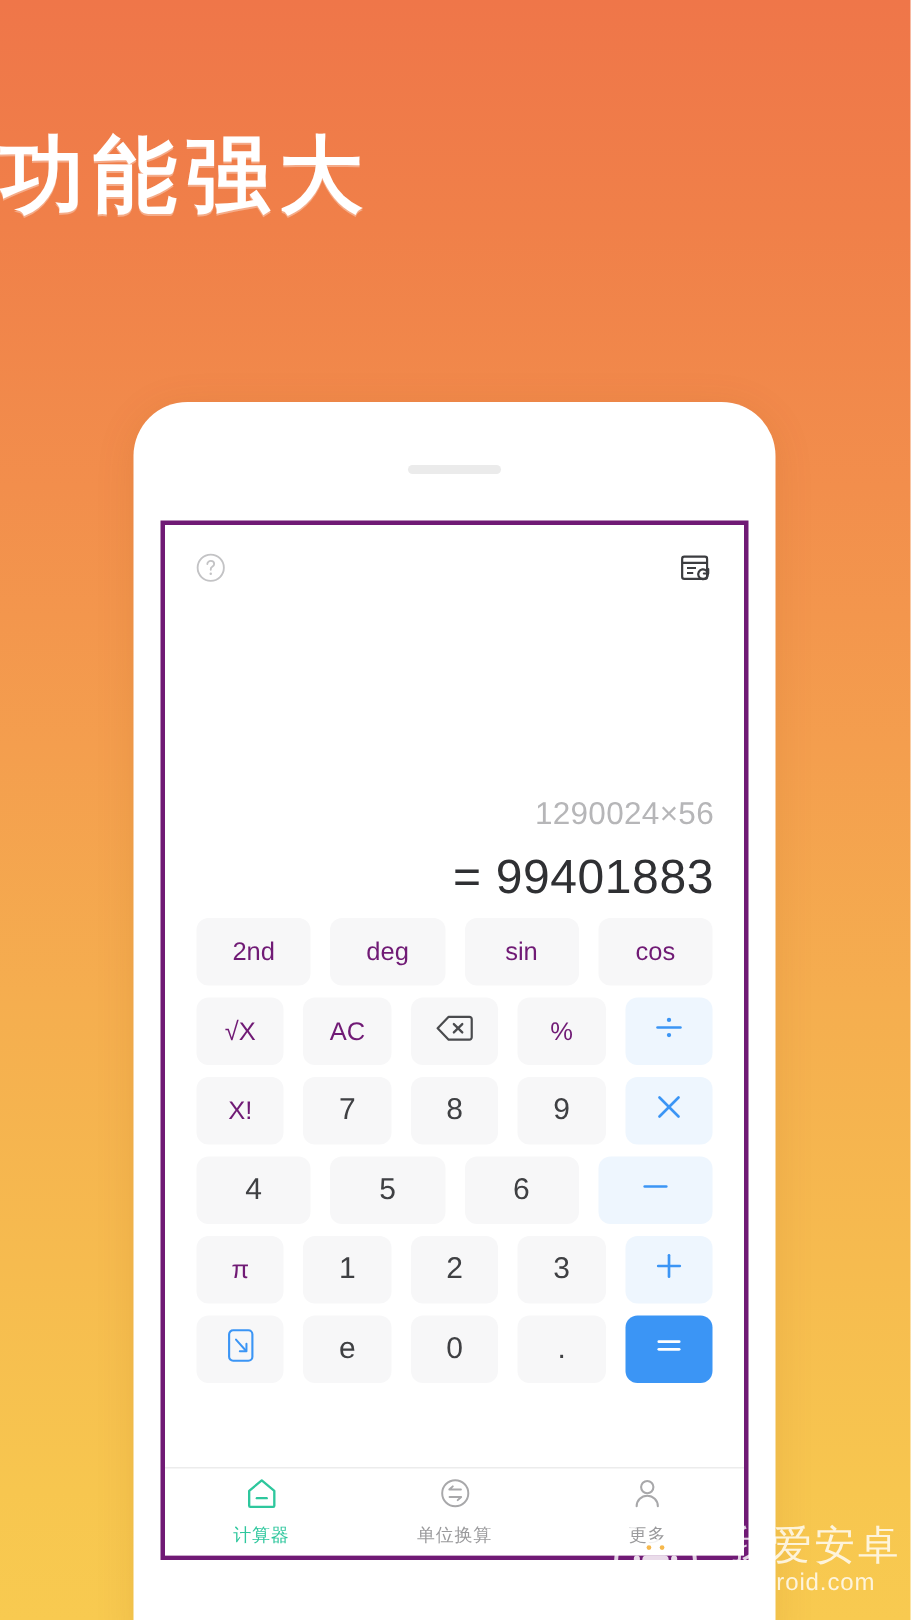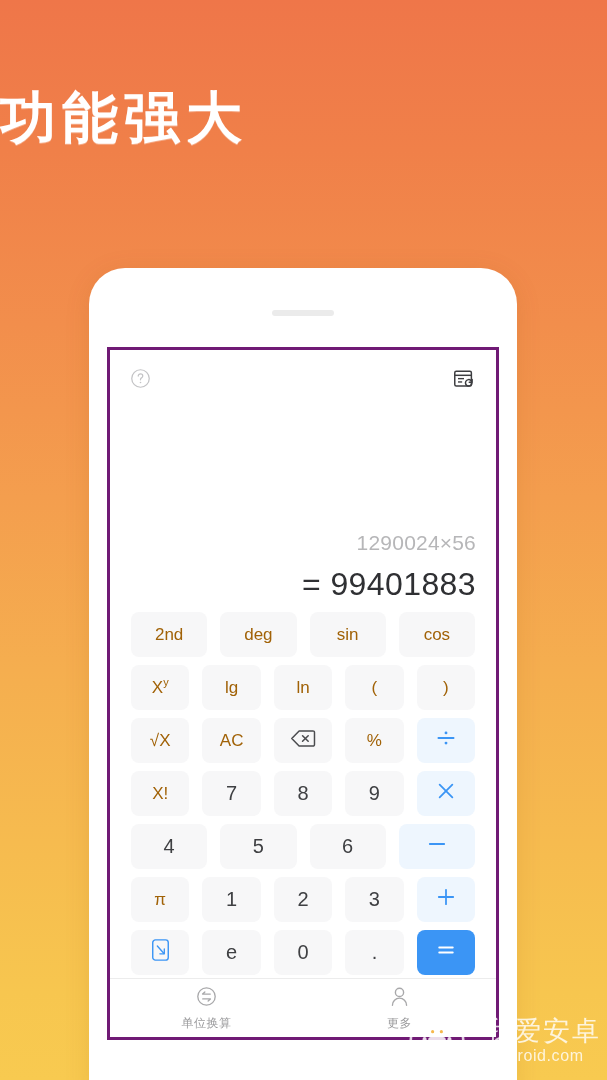--- a/index.html
+++ b/index.html
@@ -147,21 +147,21 @@
     background: #f7f7f8;
     color: #4a4b4e;
     font-size: 18px;
     display: flex;
     align-items: center;
     justify-content: center;
     user-select: none;
     position: relative;
   }
   .key.num { font-size: 20px; color: #3f4043; }
-  .key.fn  { font-size: 17px; color: #a16207; }
+  .key.fn  { font-size: 17px; color: #701a75; }
   .key.op {
     background: #eef6fe;
     color: #3b95f5;
   }
   .key.eq {
     background: #3b95f5;
     color: #ffffff;
   }
   .key sup {
     font-size: 11px;
@@ -273,37 +273,20 @@
           </div>
           <div class="key fn">
             <span>sin</span>
           </div>
           <div class="key fn">
             <span>cos</span>
           </div>
         </div>
         <div class="krow">
           <div class="key fn">
-            <span>X<sup>y</sup></span>
-          </div>
-          <div class="key fn">
-            <span>lg</span>
-          </div>
-          <div class="key fn">
-            <span>ln</span>
-          </div>
-          <div class="key fn">
-            <span>(</span>
-          </div>
-          <div class="key fn">
-            <span>)</span>
-          </div>
-        </div>
-        <div class="krow">
-          <div class="key fn">
             <span>√X</span>
           </div>
           <div class="key fn">
             <span>AC</span>
           </div>
           <div class="key fn">
             <span class="op-glyph"><svg viewBox="0 0 30 22" width="26" height="19">
         <path d="M10.5 2.2h16a1.8 1.8 0 0 1 1.8 1.8v14a1.8 1.8 0 0 1-1.8 1.8h-16L2 11z" fill="none" stroke="#4a4b4e" stroke-width="1.7" stroke-linejoin="round"></path>
         <line x1="14.5" y1="7.8" x2="21" y2="14.2" stroke="#4a4b4e" stroke-width="1.8" stroke-linecap="round"></line>
         <line x1="21" y1="7.8" x2="14.5" y2="14.2" stroke="#4a4b4e" stroke-width="1.8" stroke-linecap="round"></line>
@@ -396,20 +379,27 @@
           <div class="key eq">
             <span class="op-glyph"><svg viewBox="0 0 26 26" width="22" height="22">
         <line x1="5" y1="10" x2="21" y2="10" stroke="#ffffff" stroke-width="2.2" stroke-linecap="round"></line>
         <line x1="5" y1="16" x2="21" y2="16" stroke="#ffffff" stroke-width="2.2" stroke-linecap="round"></line>
       </svg></span>
           </div>
         </div>
       </div>
 
     <div class="bottom-nav" id="bottom-nav">
+        <div class="nav-item active">
+          <span><svg viewBox="0 0 28 28" width="23" height="23">
+        <path d="M14 3.6 24.2 12v12.2a.9.9 0 0 1-.9.9H4.7a.9.9 0 0 1-.9-.9V12z" fill="none" stroke="#2ec79d" stroke-width="1.9" stroke-linejoin="round"></path>
+        <line x1="10" y1="18" x2="18" y2="18" stroke="#2ec79d" stroke-width="1.9" stroke-linecap="round"></line>
+      </svg></span>
+          <span class="nav-label">计算器</span>
+        </div>
         <div class="nav-item">
           <span><svg viewBox="0 0 28 28" width="23" height="23">
         <circle cx="14" cy="14" r="10.6" fill="none" stroke="#a8a8aa" stroke-width="1.6"></circle>
         <path d="M18.6 11H9.2l2.8-2.6" fill="none" stroke="#a8a8aa" stroke-width="1.6" stroke-linecap="round" stroke-linejoin="round"></path>
         <path d="M9.4 17h9.4l-2.8 2.6" fill="none" stroke="#a8a8aa" stroke-width="1.6" stroke-linecap="round" stroke-linejoin="round"></path>
       </svg></span>
           <span class="nav-label">单位换算</span>
         </div>
         <div class="nav-item">
           <span><svg viewBox="0 0 28 28" width="23" height="23">

